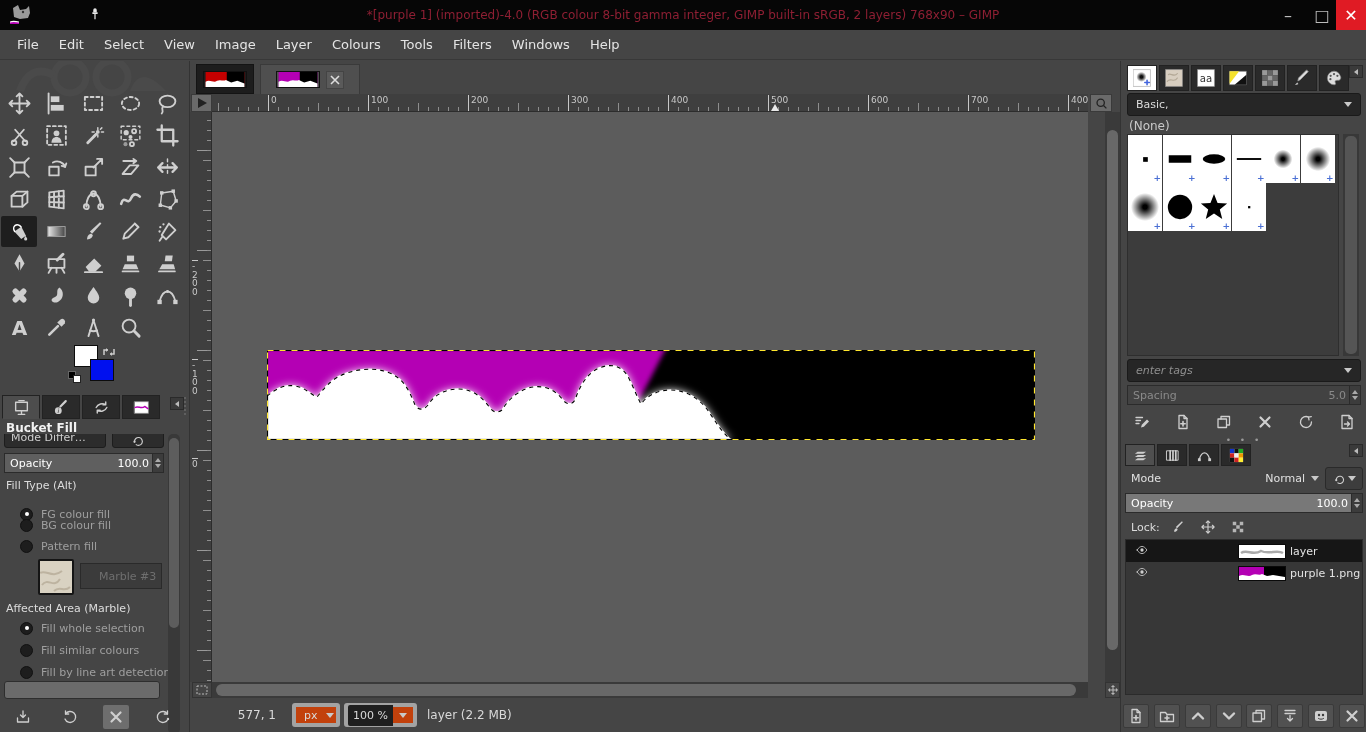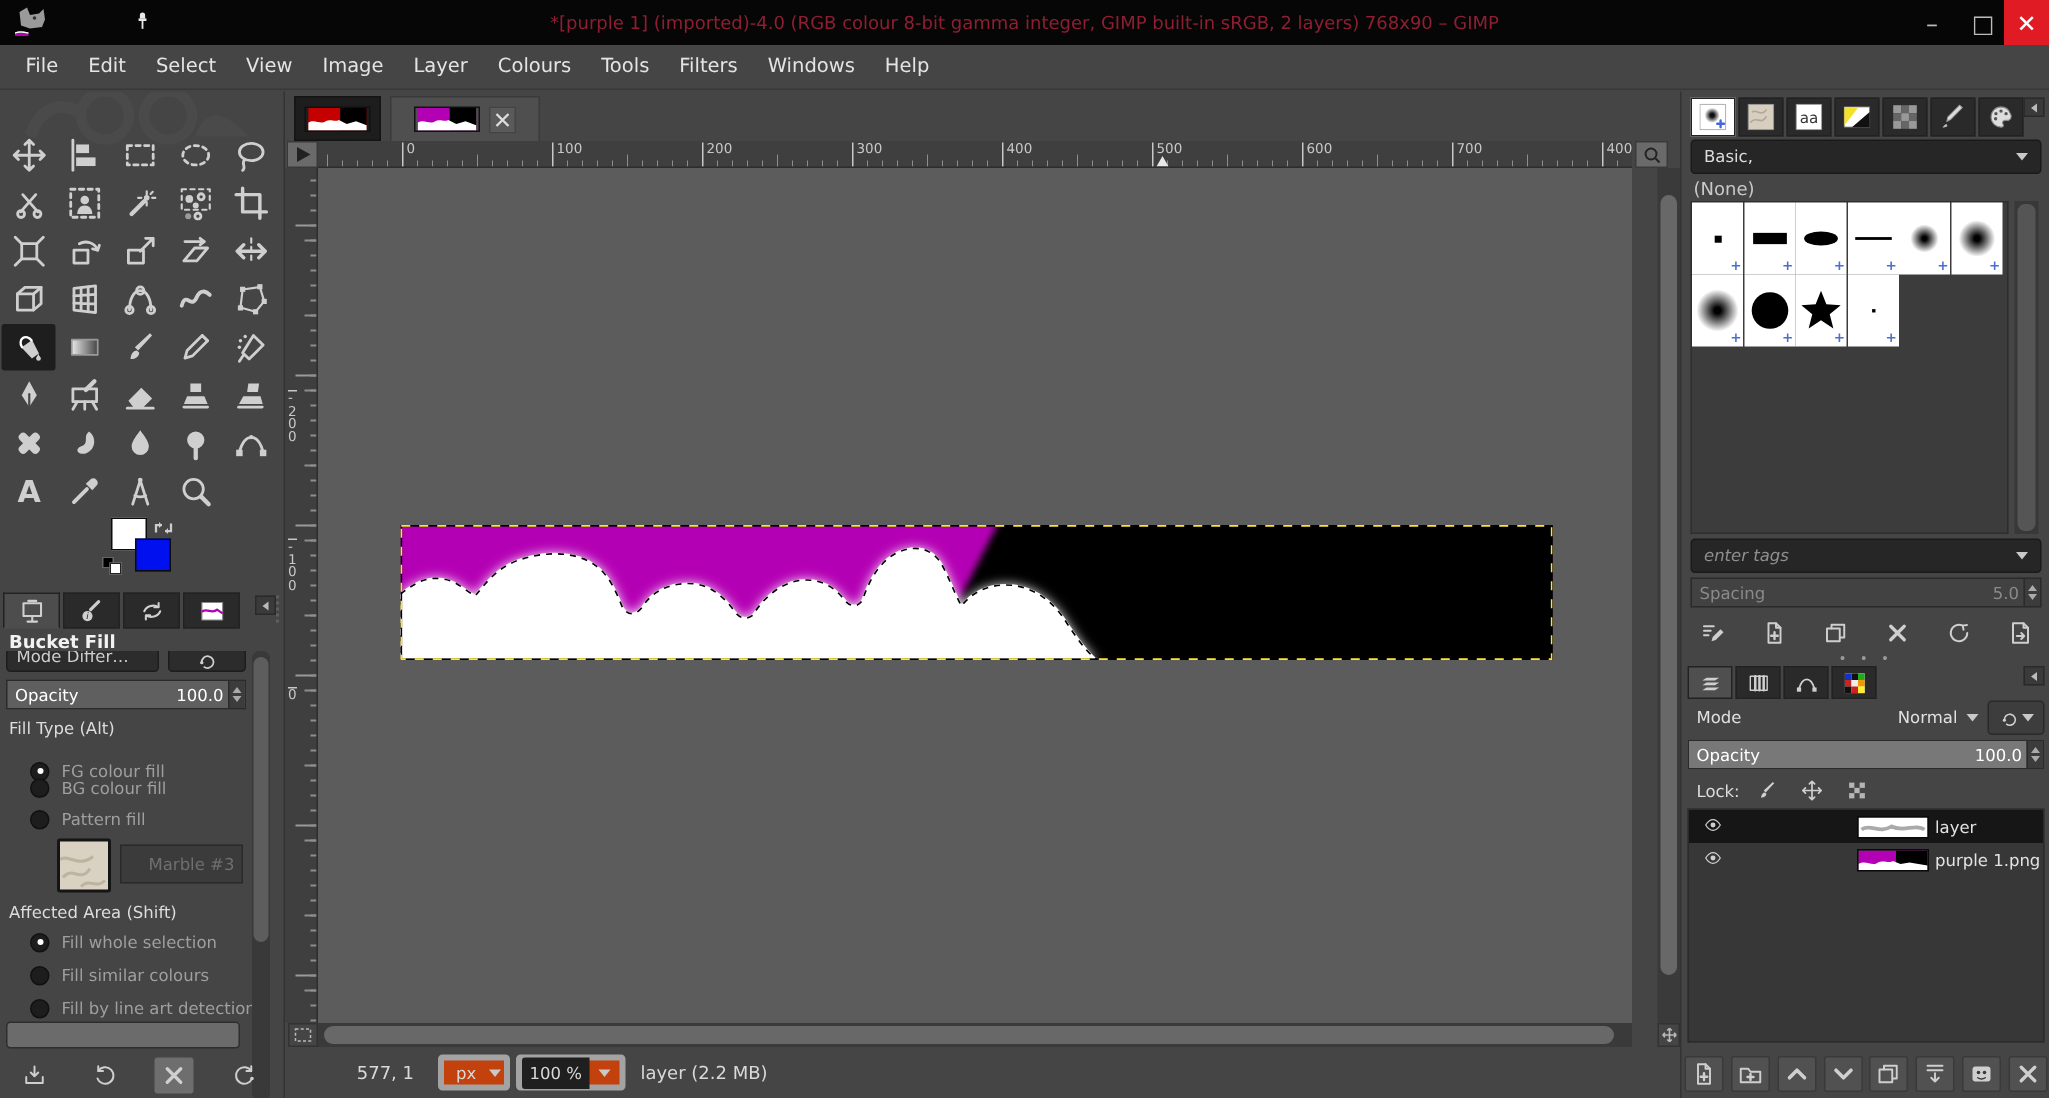--- a/index.html
+++ b/index.html
@@ -553,21 +553,21 @@
 
   <div id="pattern-row">
     <div id="pattern-swatch">
       <svg viewBox="0 0 32 32">
           <path d="M2 24c6-8 12 4 18-6M0 12c6-4 12 6 22-2M14 30c6-6 10 2 16-4" fill="none" stroke="#bdb3a0" stroke-width="2"></path>
         </svg>
     </div>
     <div id="pattern-name">Marble #3</div>
   </div>
 
-  <div class="section-lab" style="left:6px;top:541px">Affected Area  (Shift)</div>
+  <div class="section-lab" style="left:6px;top:541px">Affected Area  (Marble)</div>
   <div id="affected-radios">
       <div class="radio-row" style="top: 558px;">
         <div class="radio sel"></div>
         <div class="radio-lab">Fill whole selection</div>
       </div>
       <div class="radio-row" style="top: 580px;">
         <div class="radio"></div>
         <div class="radio-lab">Fill similar colours</div>
       </div>
       <div class="radio-row" style="top: 602px;">

